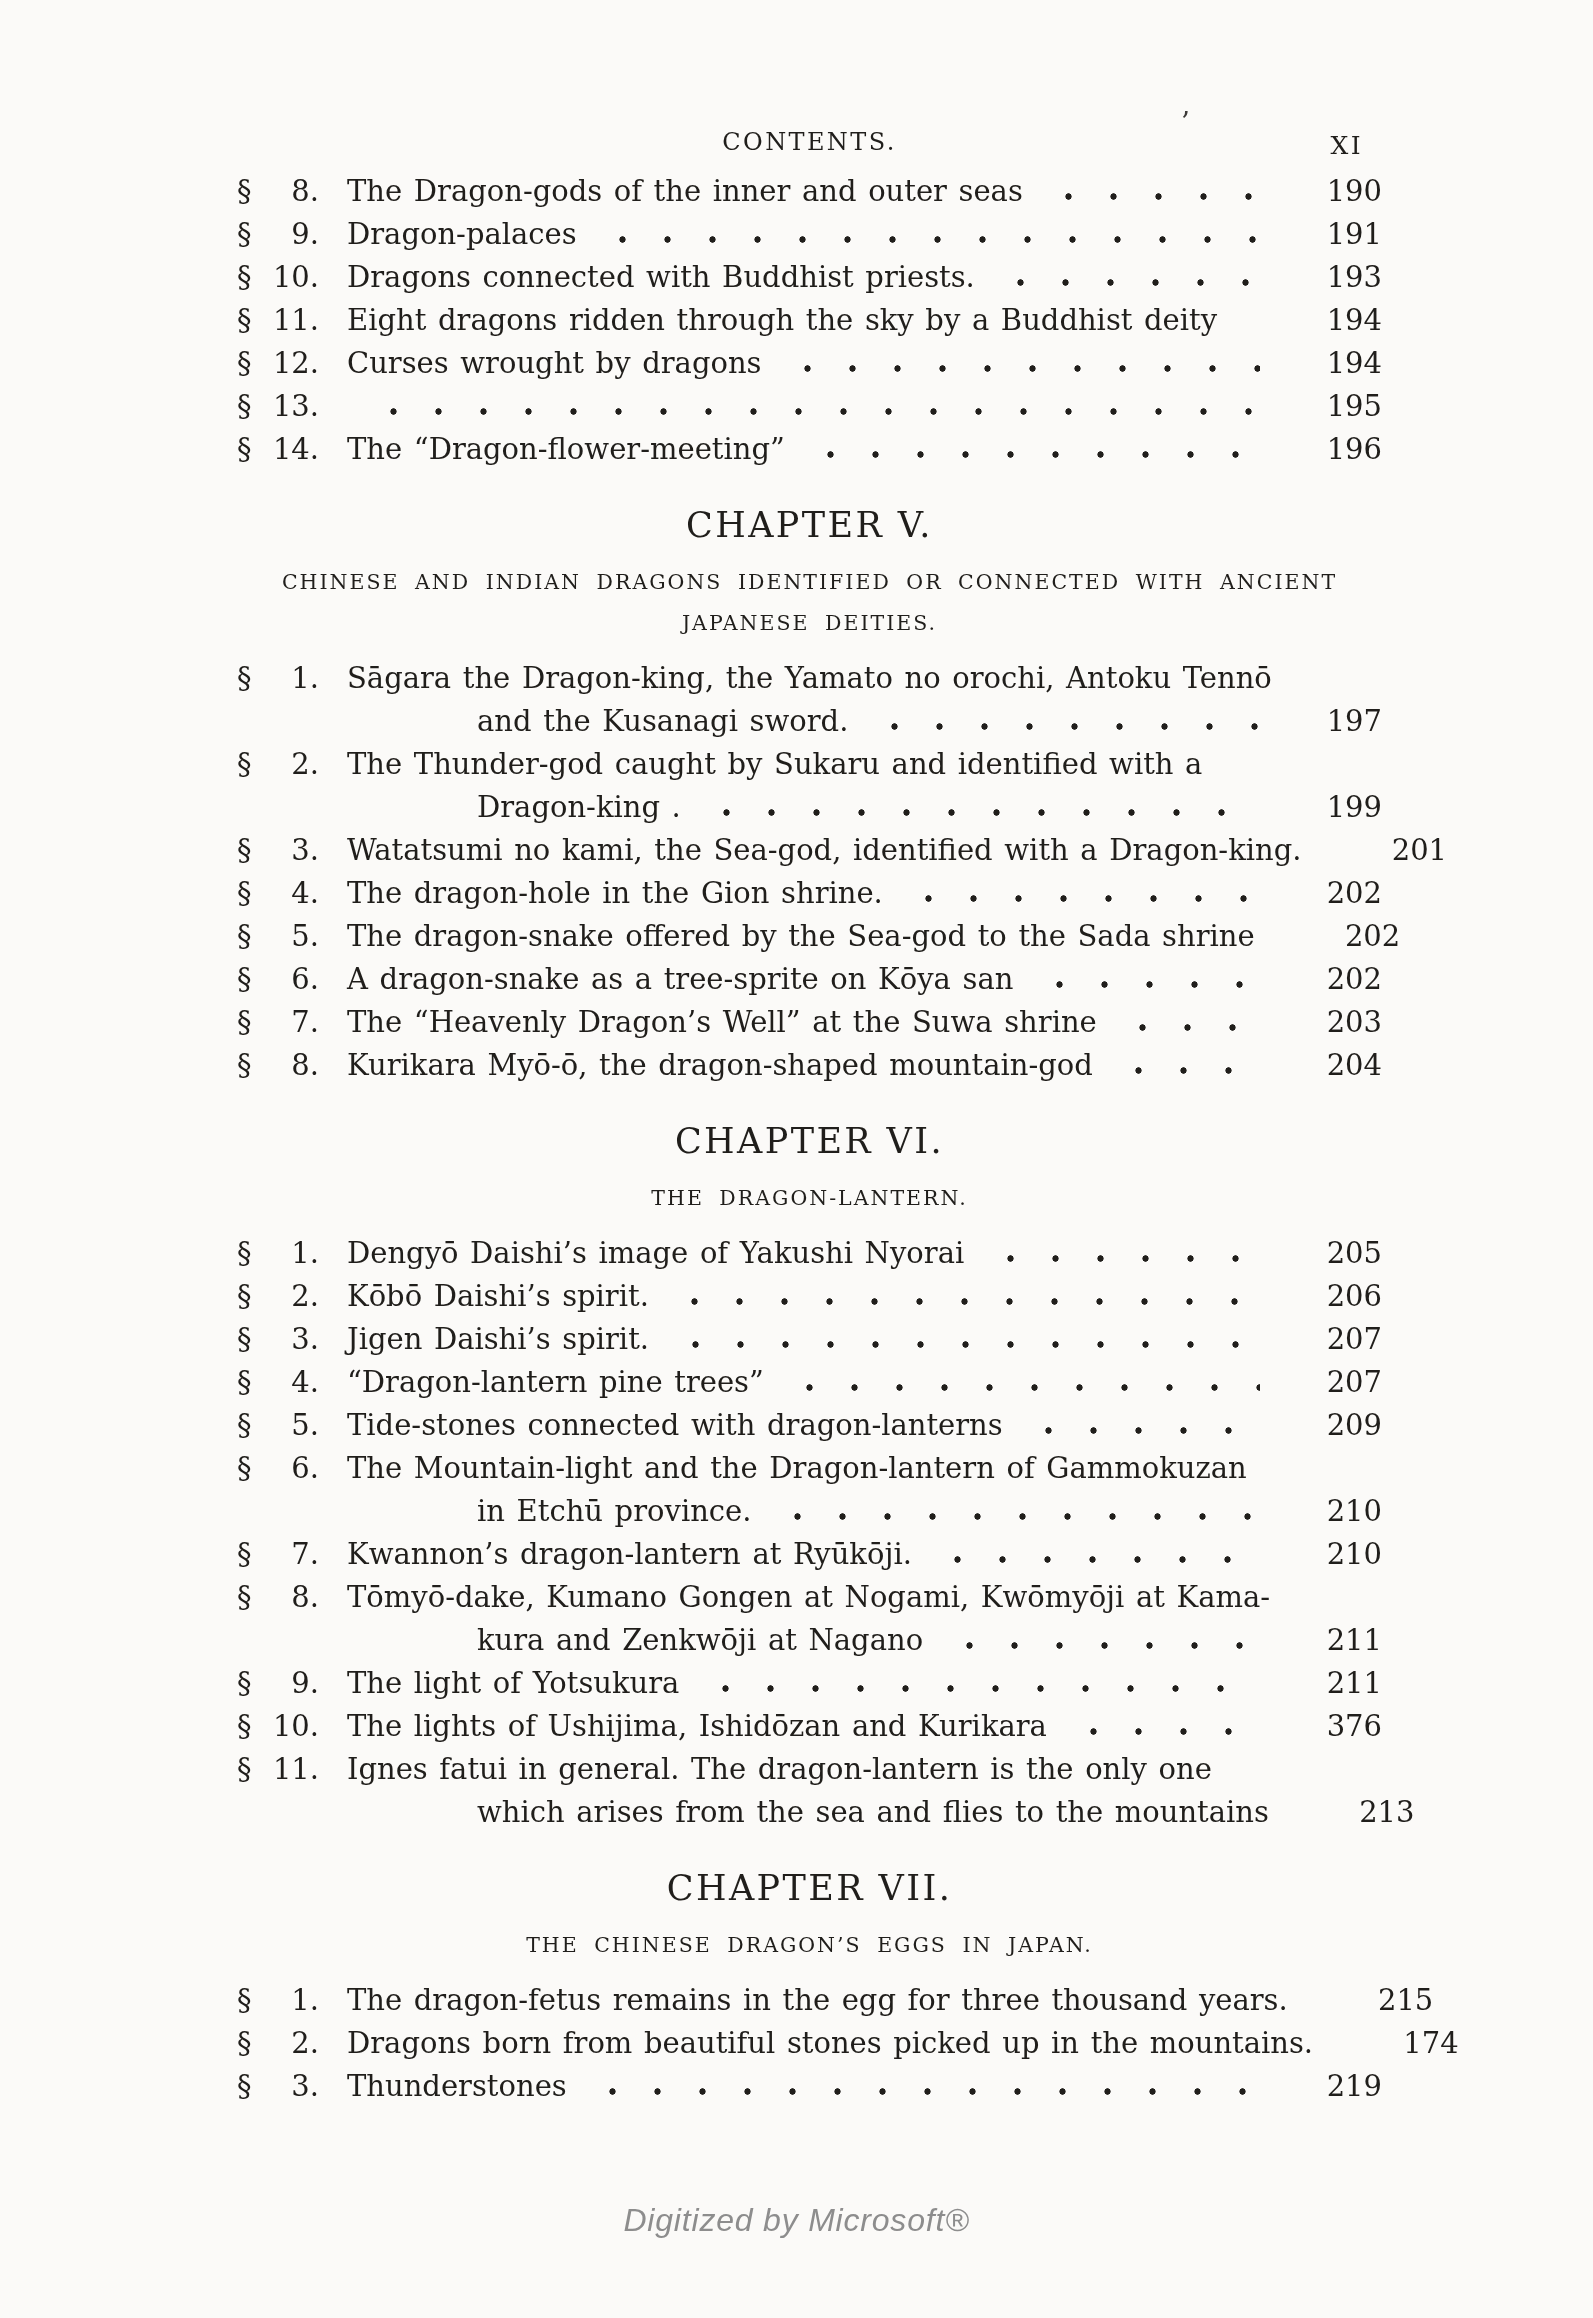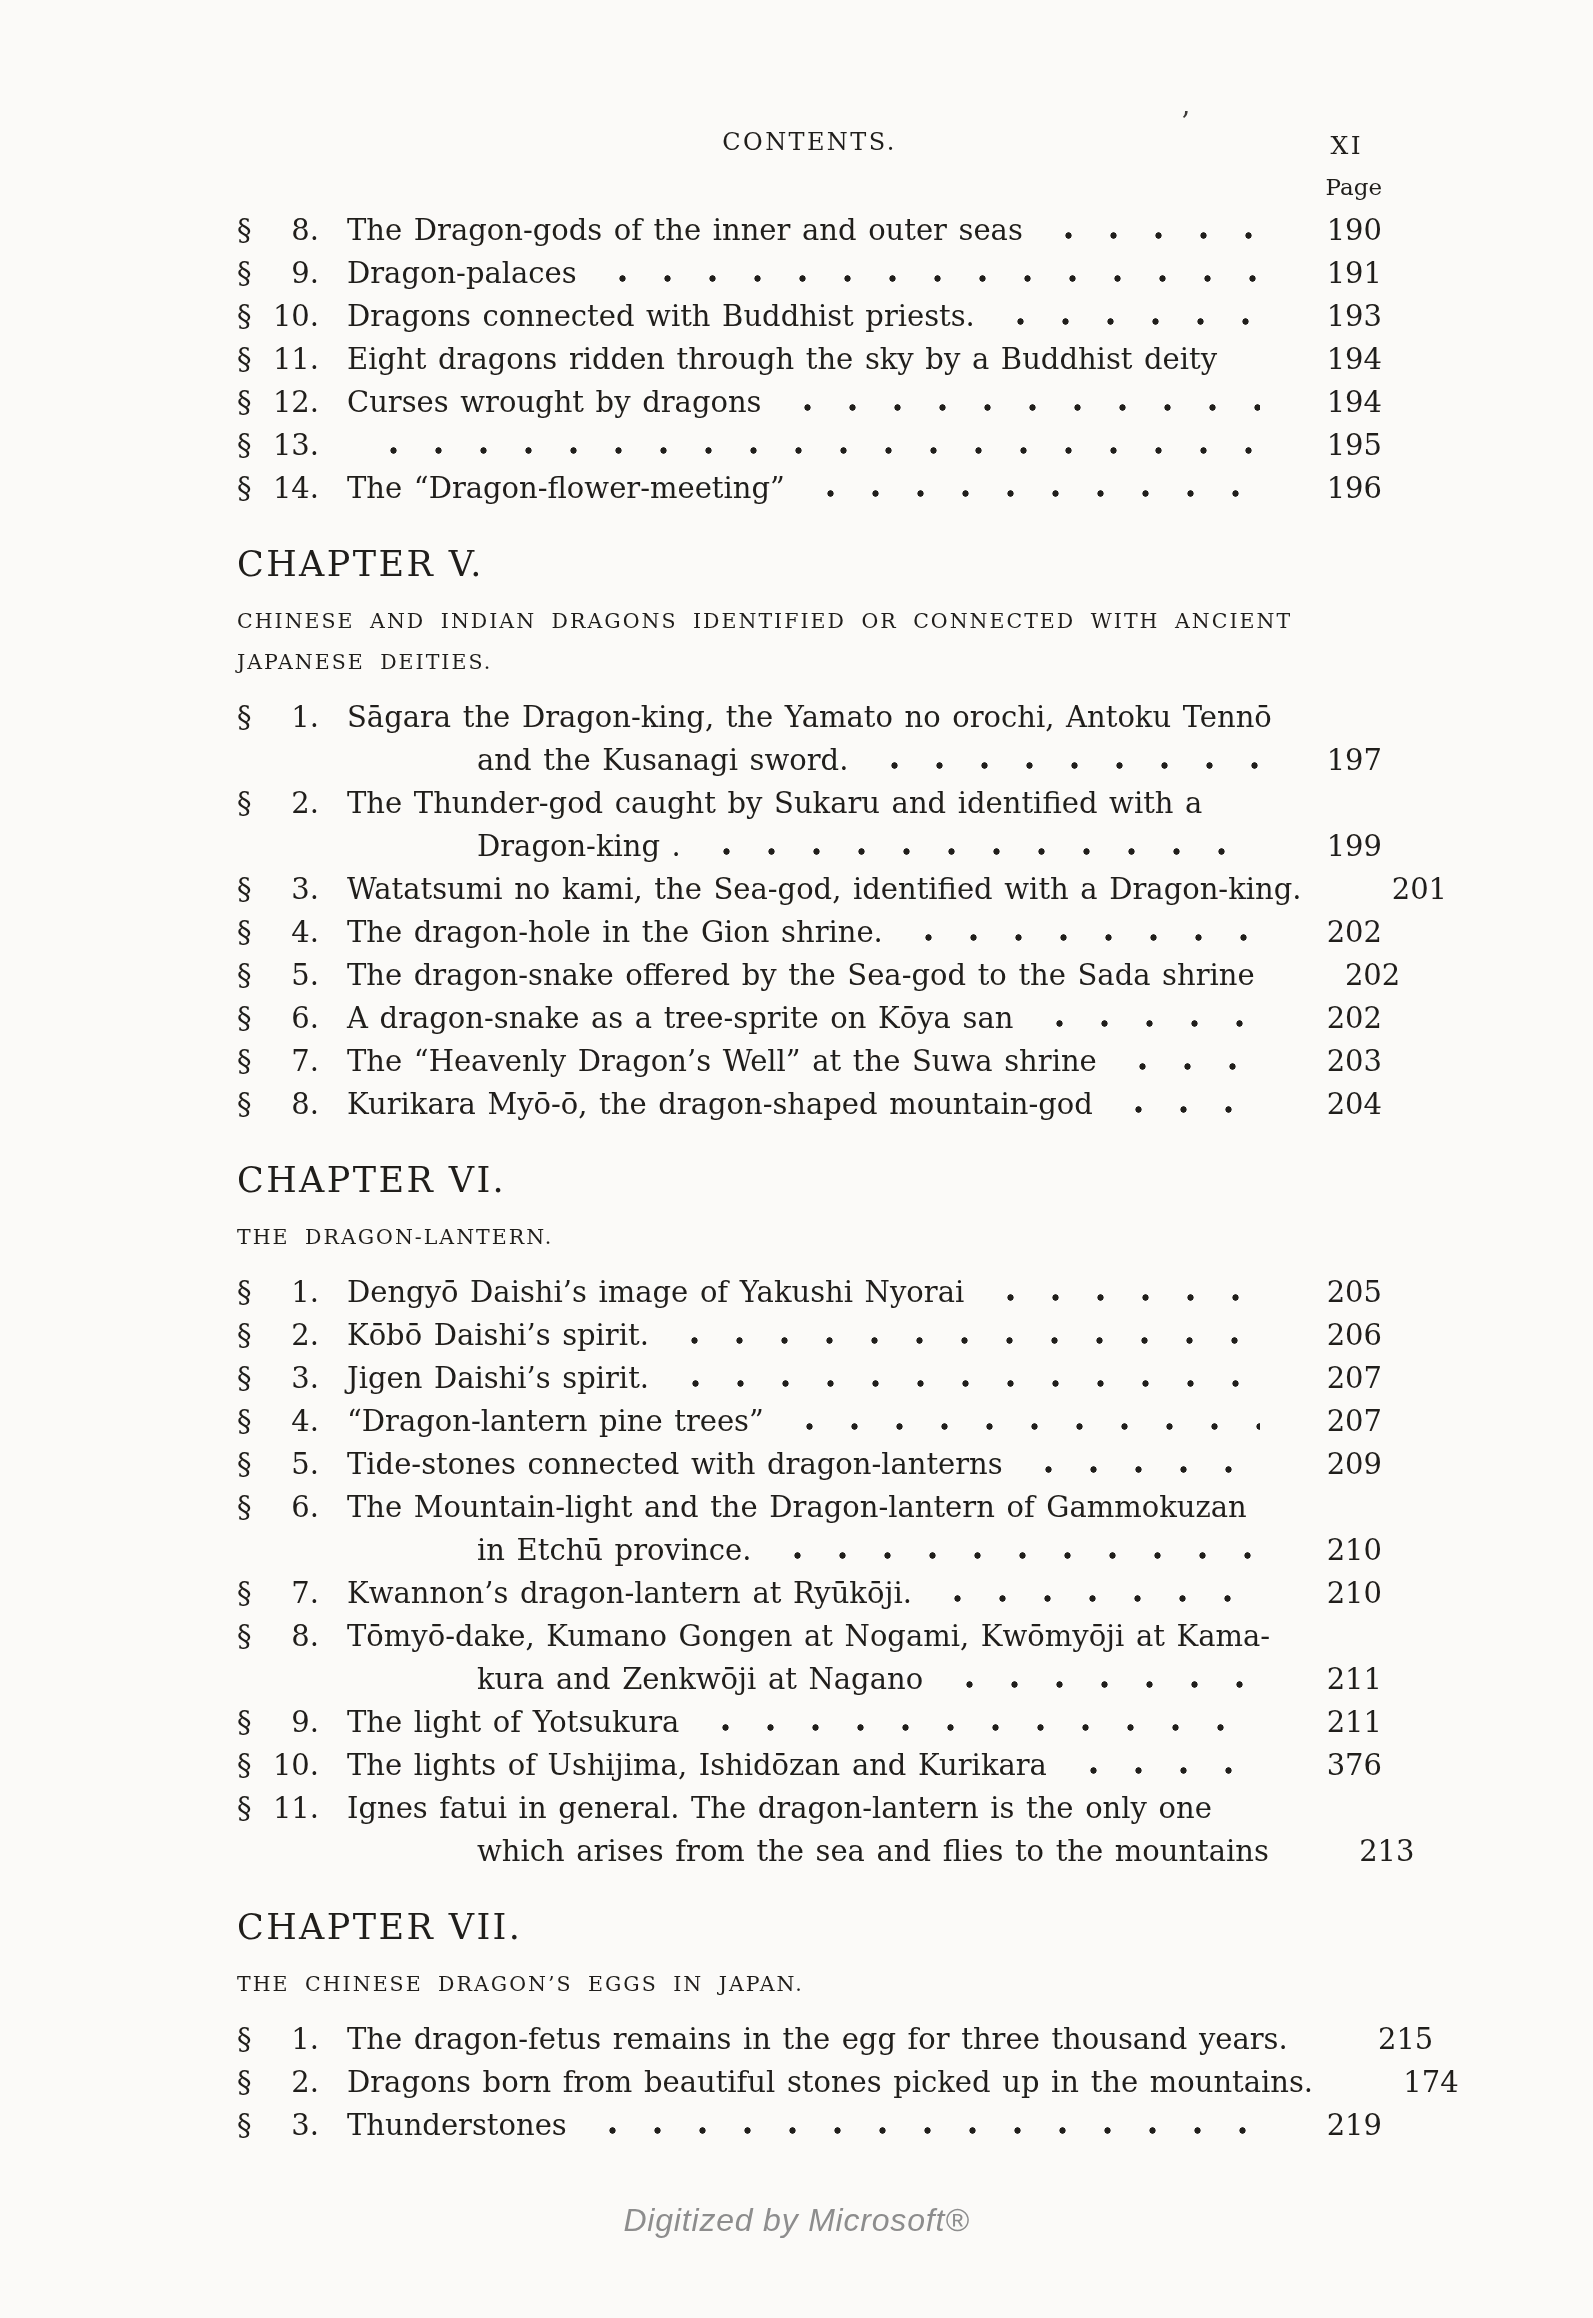--- a/index.html
+++ b/index.html
@@ -67,21 +67,21 @@
     min-width: 11px;
     height: 8.7px;
     margin: 0 11px 0 12.6px;
     background-image: radial-gradient(circle, var(--ink) 2.8px, rgba(0,0,0,0) 3.4px);
     background-size: 45px 8.7px;
     background-repeat: repeat-x;
     background-position: 11px center;
   }
   .pg { flex: 0 0 63px; text-align: right; margin-left: 48px; }
   
-  .chapter { }
+  .chapter { text-align: center; }
   .chapter-title {
     font-size: 35px;
     letter-spacing: 2.4px;
     line-height: 39px;
     margin-top: 35px;
   }
   .chapter-subtitle {
     font-size: 20.5px;
     letter-spacing: 2px;
     word-spacing: 7px;
@@ -105,21 +105,20 @@
 
 <div class="page">
   <span class="artifact">’</span>
 
   <div class="content">
     <div class="masthead">
       <div class="running-title">CONTENTS.</div>
       <div class="folio">XI</div>
     </div>
 
-    <div class="page-label">Page</div>
 
     <div id="toc" class="toc">
         <div class="entries">
           <div class="row">
             <span class="mark">§</span>
             <span class="num">8.</span>
             <span class="txt">The Dragon-gods of the inner and outer seas</span>
             <span class="leader"></span>
             <span class="pg">190</span>
           </div>

